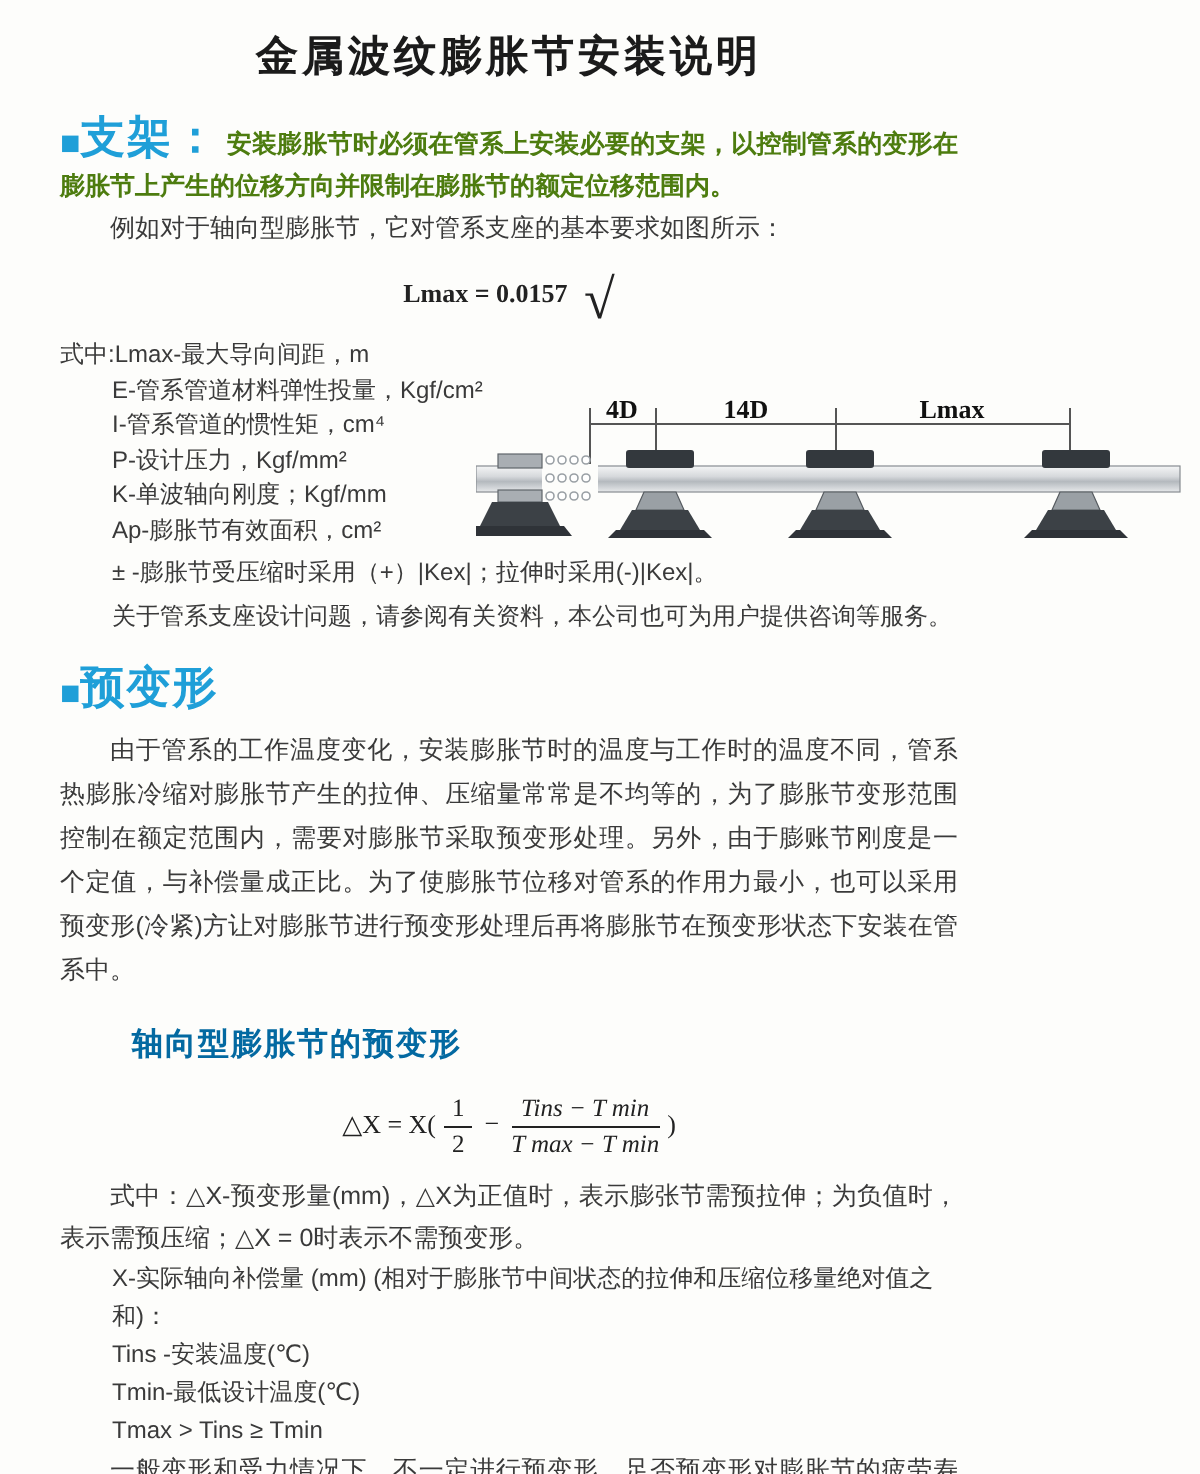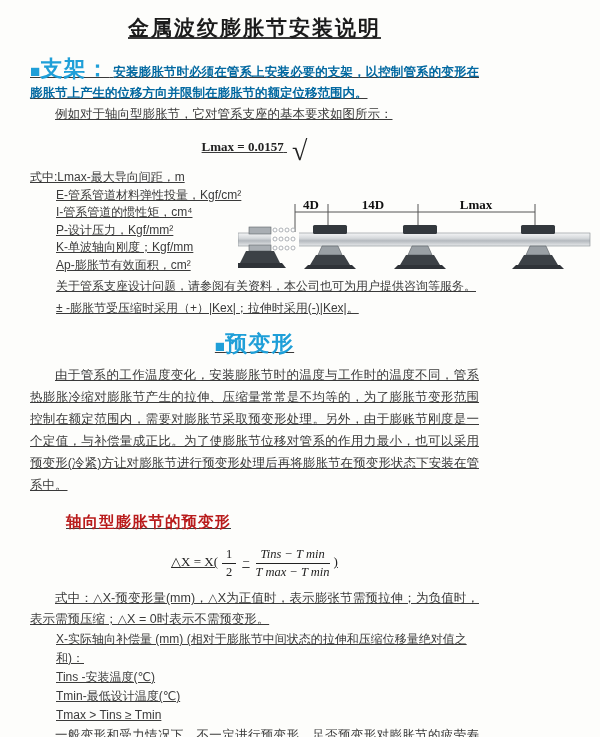--- a/index.html
+++ b/index.html
@@ -3,38 +3,38 @@
 <meta charset="utf-8">
 <style>
   html,body{margin:0;padding:0;}
   body{
     width:600px;height:737px;
     background:#fdfdfb;
     font-family:"Liberation Sans","DejaVu Sans",sans-serif;
     color:#3a3a3a;
     overflow:hidden;
   }
-  .page{box-sizing:border-box;width:505px;height:737px;padding:8px 26px 0 30px;text-decoration:underline;}
+  .page{box-sizing:border-box;width:505px;height:737px;padding:8px 26px 0 30px;}
 
   h1.title{
     font-size:21px;font-weight:700;color:#1b1b1b;
     text-align:center;letter-spacing:2px;
     margin:6px 0 16px;
   }
 
   .para{font-size:12.5px;line-height:21px;margin:0;text-align:justify;}
   .indent{text-indent:2em;}
-  .bold{font-weight:700;color:#0369a1;}
+  .bold{font-weight:700;color:#4d7c0f;}
 
   .sec-head{margin:0;line-height:22px;}
   .marker{color:#1f9fd8;font-size:17px;vertical-align:-1px;}
   .sec-label{color:#1f9fd8;font-size:22px;font-weight:700;letter-spacing:1px;}
 
   .sub-head{
-    color:#b91c1c;font-size:15.5px;font-weight:700;letter-spacing:1px;margin:0;
+    color:#0369a1;font-size:15.5px;font-weight:700;letter-spacing:1px;margin:0;
   }
   .sub-head.axial{margin:16px 0 2px 36px;}
 
   
   .formula{
     text-align:center;
     font-family:"Liberation Serif","DejaVu Serif",serif;
     color:#222;font-size:13px;
   }
   .formula.lmax{margin:9px 0 7px;}
@@ -83,22 +83,22 @@
       </span>
     </div>
 
     <div class="defs-wrap">
       <div class="def-line">式中:Lmax-最大导向间距，m</div>
       <div class="def-line sub">E-管系管道材料弹性投量，Kgf/cm²</div>
       <div class="def-line sub">I-管系管道的惯性矩，cm⁴</div>
       <div class="def-line sub">P-设计压力，Kgf/mm²</div>
       <div class="def-line sub">K-单波轴向刚度；Kgf/mm</div>
       <div class="def-line sub">Ap-膨胀节有效面积，cm²</div>
+      <div class="def-line sub gap">± -膨胀节受压缩时采用（+）|Kex|；拉伸时采用(-)|Kex|。</div>
       <div class="def-line sub gap">关于管系支座设计问题，请参阅有关资料，本公司也可为用户提供咨询等服务。</div>
-      <div class="def-line sub gap">± -膨胀节受压缩时采用（+）|Kex|；拉伸时采用(-)|Kex|。</div>
 
       <svg class="diagram" width="356" height="92" viewBox="0 0 356 92">
         <defs>
           <linearGradient id="pipeGrad" x1="0" y1="0" x2="0" y2="1">
             <stop offset="0" stop-color="#f4f5f6"></stop>
             <stop offset="0.4" stop-color="#d6d9dc"></stop>
             <stop offset="0.6" stop-color="#b4b9be"></stop>
             <stop offset="1" stop-color="#e7e9eb"></stop>
           </linearGradient>
         </defs>
@@ -159,21 +159,21 @@
           <rect x="283" y="26" width="34" height="9" rx="1.5" fill="#33383d"></rect>
           <polygon points="292,47 308,47 312,56 288,56" fill="#9aa0a5" stroke="#555a5f" stroke-width="0.6"></polygon>
           <polygon points="286,56 314,56 320,66 280,66" fill="#3c4146"></polygon>
           <polygon points="278,66 322,66 326,70 274,70" fill="#2f3338"></polygon>
         </g>
       </svg>
     </div>
   </section>
 
   <section>
-    <p class="sec-head" style="margin-top:14px;text-align:center;">
+    <p class="sec-head" style="margin-top:14px;">
       <span class="marker">■</span><span class="sec-label">预变形</span>
     </p>
     <p class="para indent body-para">由于管系的工作温度变化，安装膨胀节时的温度与工作时的温度不同，管系热膨胀冷缩对膨胀节产生的拉伸、压缩量常常是不均等的，为了膨胀节变形范围控制在额定范围内，需要对膨胀节采取预变形处理。另外，由于膨账节刚度是一个定值，与补偿量成正比。为了使膨胀节位移对管系的作用力最小，也可以采用预变形(冷紧)方让对膨胀节进行预变形处理后再将膨胀节在预变形状态下安装在管系中。</p>
 
     <h3 class="sub-head axial">轴向型膨胀节的预变形</h3>
 
     <div class="formula dx">
       <span>△X = X(</span><span class="frac">
           <span class="fn">1</span>
           <span class="fd">2</span>

